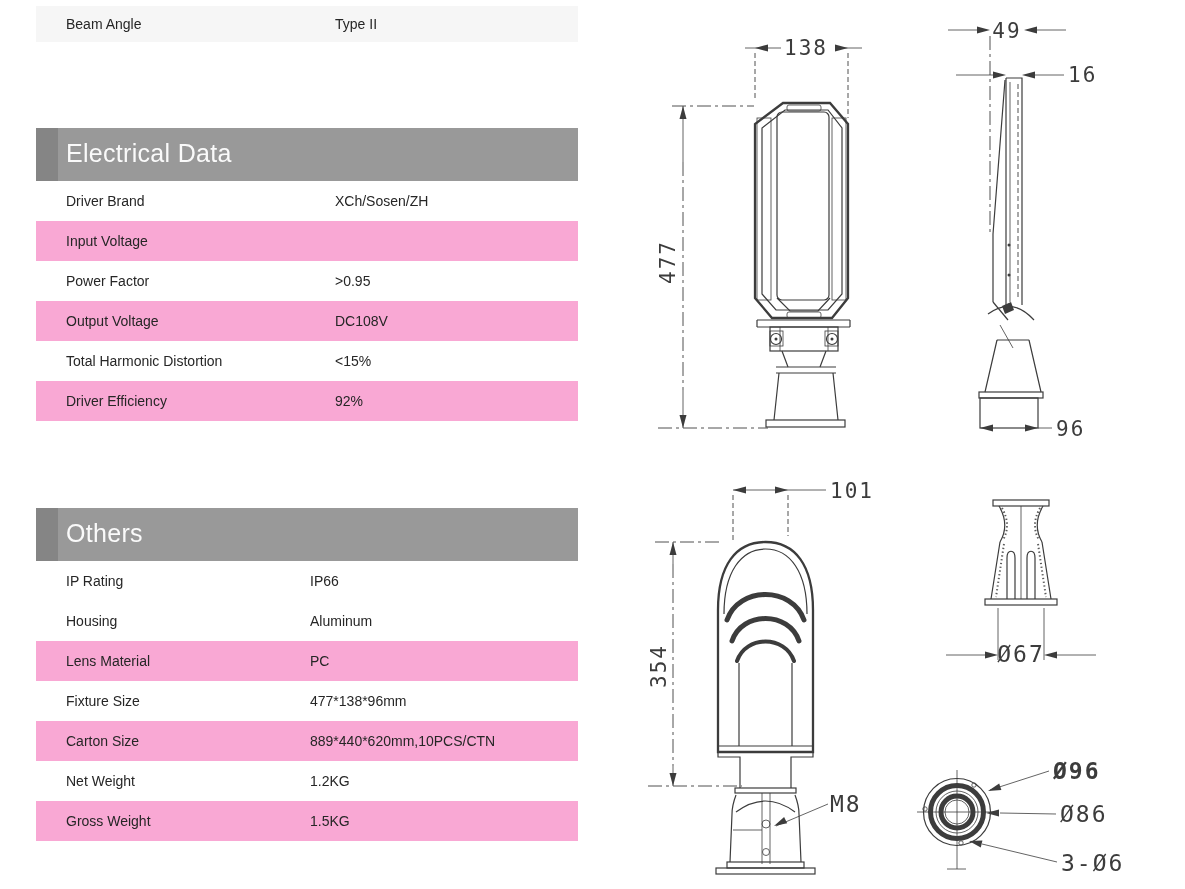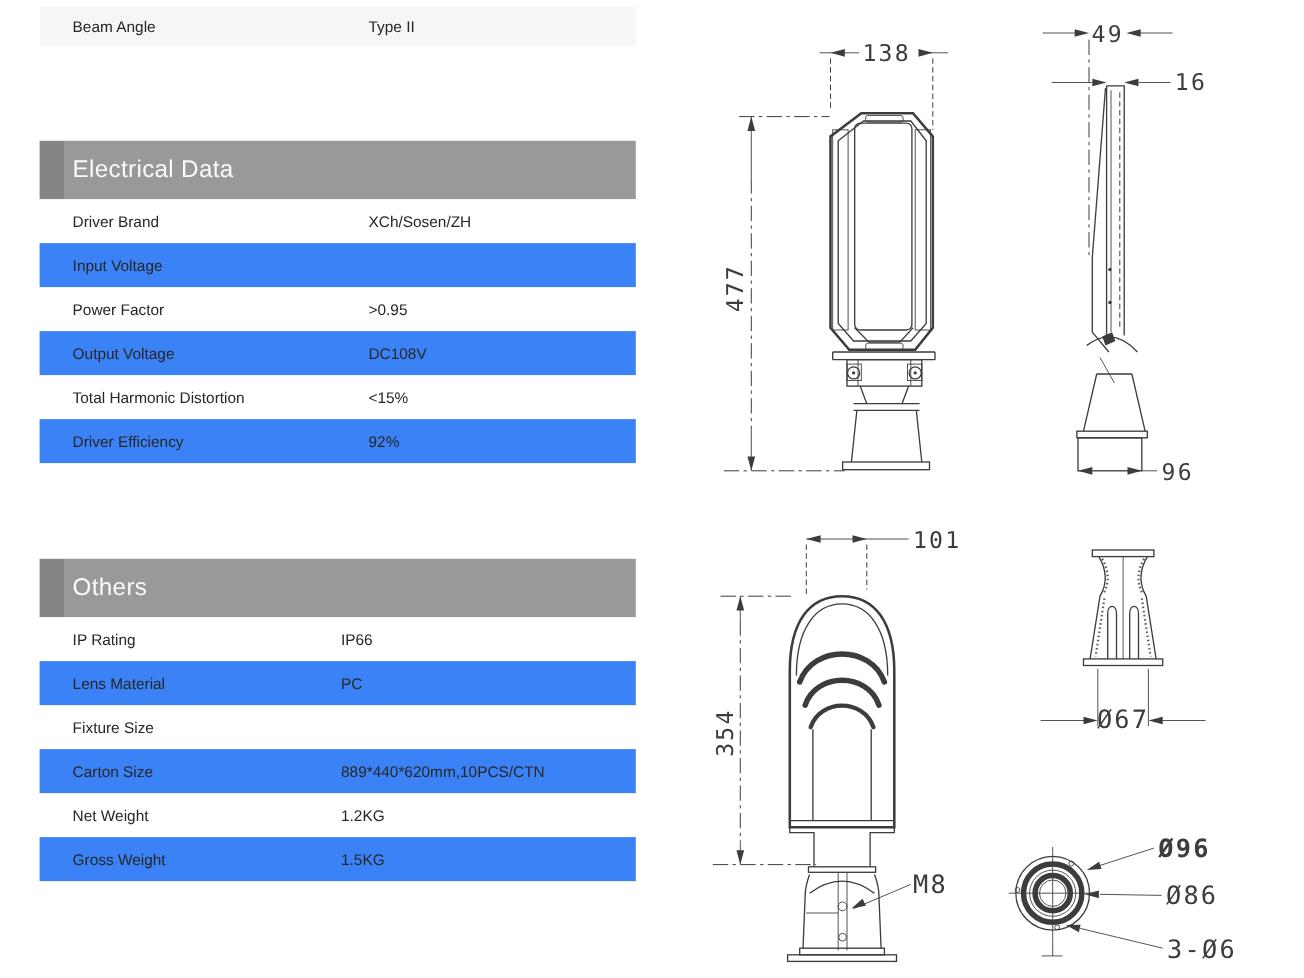--- a/index.html
+++ b/index.html
@@ -8,25 +8,25 @@
     background:#ffffff;font-family:"Liberation Sans",sans-serif;
   }
   
   .tbl{position:absolute;left:36px;width:542px}
   #beam-table{top:6px}
   #electrical-table{top:128px}
   #others-table{top:508px}
   .tbl header{
     height:53px;line-height:51px;
     background:linear-gradient(to right,#858585 0px,#858585 22px,#999999 22px);
-    color:#fafafa;font-size:22px;font-weight:400;letter-spacing:.3px;
+    color:#fafafa;font-size:25px;font-weight:400;letter-spacing:.3px;
     padding-left:30px;
   }
   .row{position:relative;height:40px;line-height:40px;font-size:14px;color:#262626;padding-left:30px;box-sizing:border-box}
-  .row.alt{background:#3b82f6}
+  .row.alt{background:#f9a8d4}
   #beam-table .row{height:36px;line-height:36px;background:#f6f6f6}
   .val{position:absolute;left:299px;top:0;white-space:nowrap}
   #others-table .val{left:274px}
   
   #drawings{position:absolute;left:630px;top:0}
   .s  {fill:none;stroke:#3c3c3c;stroke-width:1.2}
   .s1 {fill:none;stroke:#3c3c3c;stroke-width:.8}
   .s2 {fill:none;stroke:#3c3c3c;stroke-width:2.3}
   .rib{fill:none;stroke:#3c3c3c;stroke-width:5;stroke-linecap:round}
   .rib2{fill:none;stroke:#3c3c3c;stroke-width:4;stroke-linecap:round}
@@ -91,28 +91,33 @@
   <header>
     <span>Others</span>
   </header>
   <div>
   <div class="row">
     <span class="lbl">IP Rating</span>
     <span class="val">IP66</span>
   </div>
 
 
+  <div class="row">
+    <span class="lbl">Housing</span>
+    <span class="val">Aluminum</span>
+  </div>
 
   <div class="row alt">
     <span class="lbl">Lens Material</span>
     <span class="val">PC</span>
   </div>
 
   <div class="row">
     <span class="lbl">Fixture Size</span>
+    <span class="val">477*138*96mm</span>
   </div>
 
   <div class="row alt">
     <span class="lbl">Carton Size</span>
     <span class="val">889*440*620mm,10PCS/CTN</span>
   </div>
 
   <div class="row">
     <span class="lbl">Net Weight</span>
     <span class="val">1.2KG</span>

